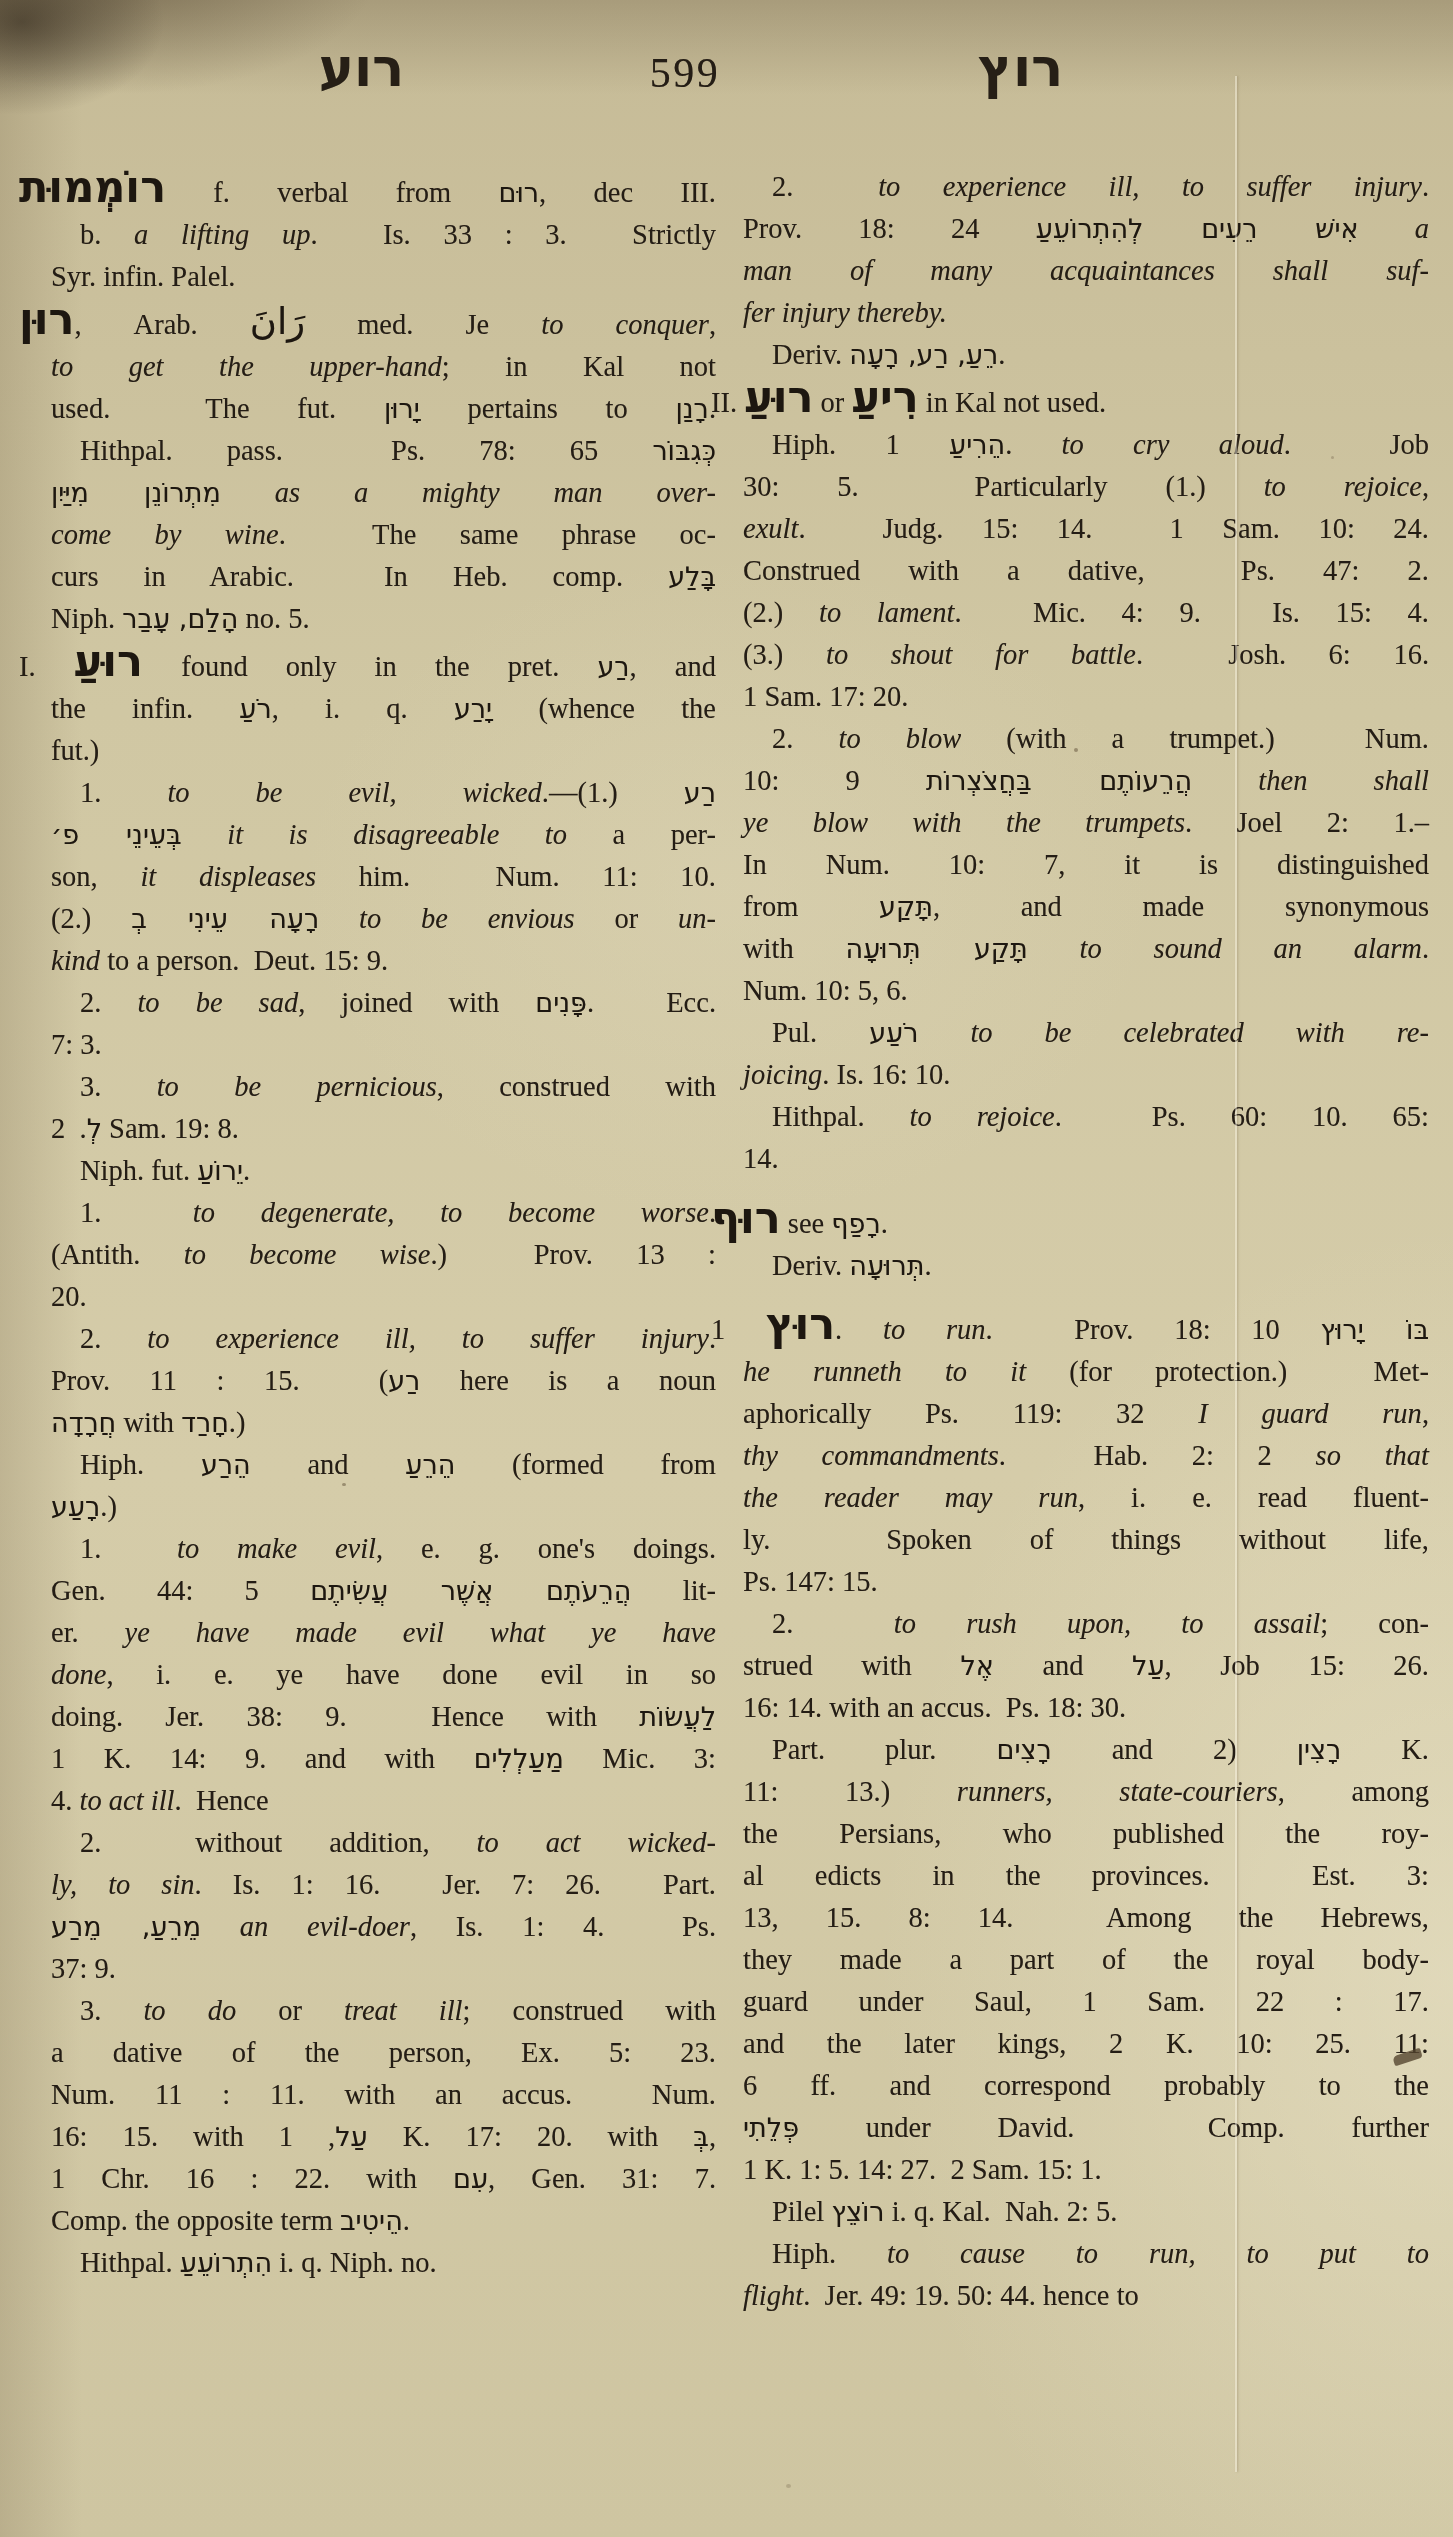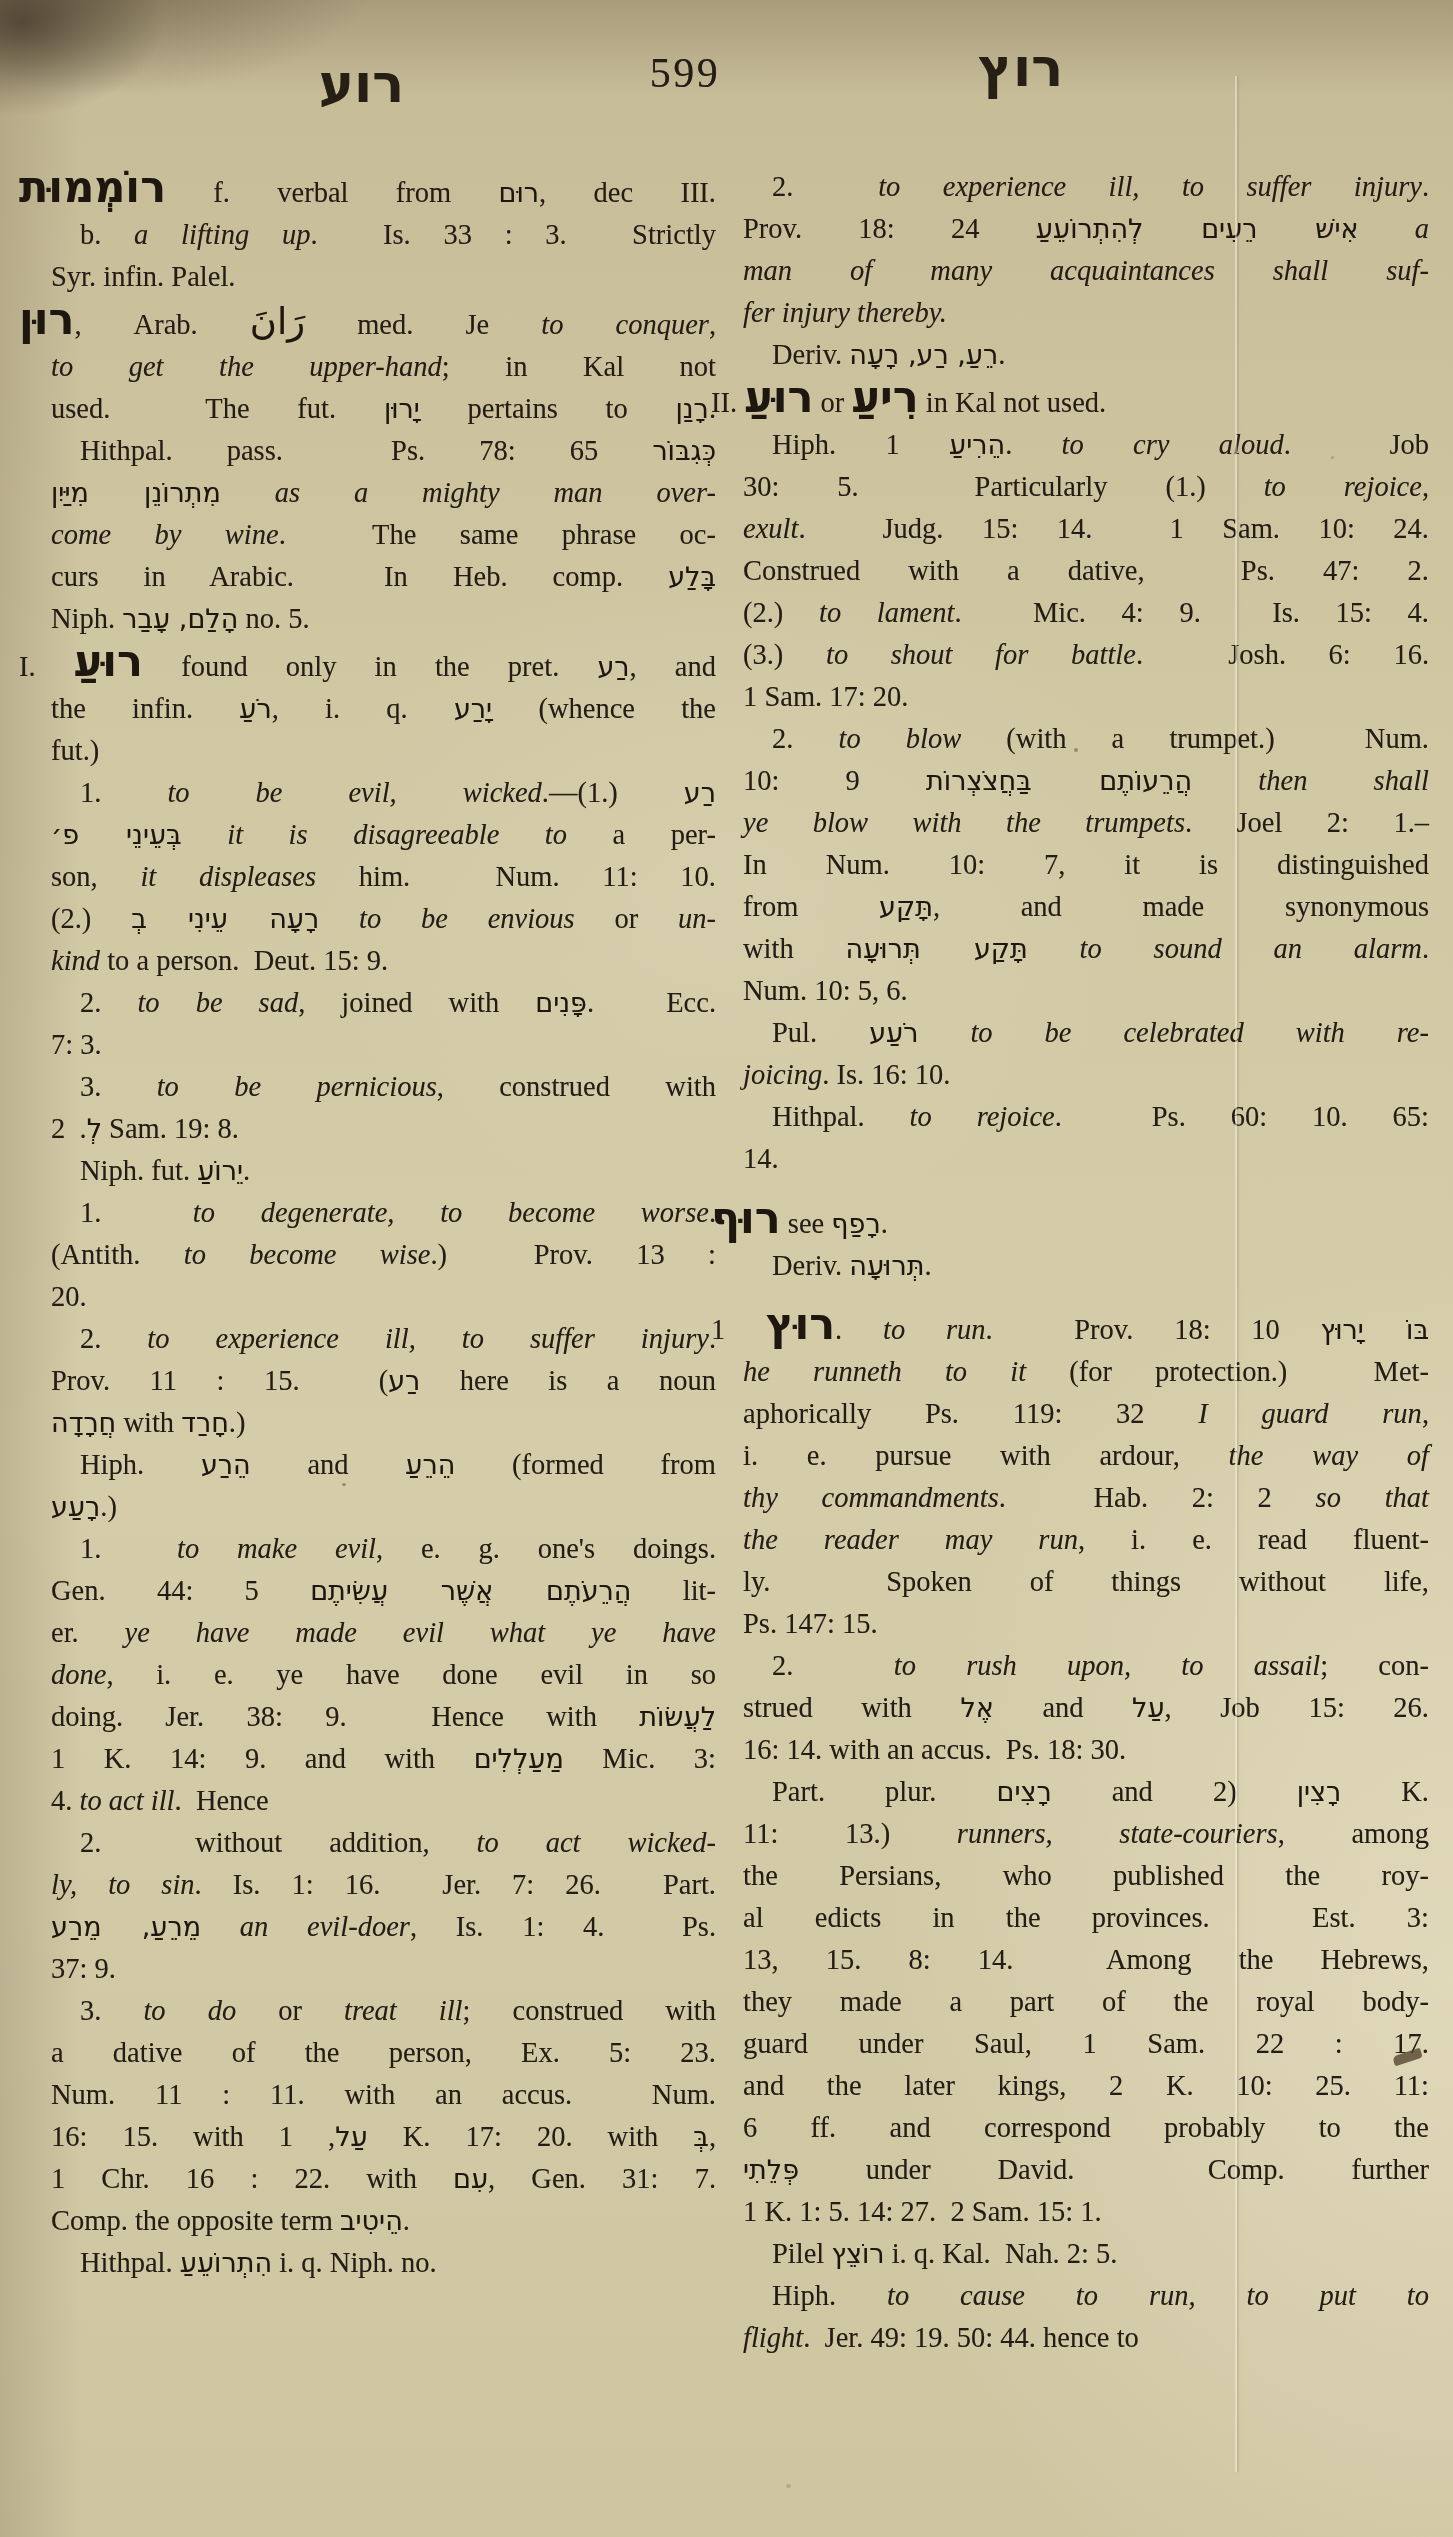--- a/index.html
+++ b/index.html
@@ -19,21 +19,21 @@
     font-family: "Liberation Serif", "DejaVu Serif", serif;
     color:#241d15;
   }
   .header-row { position:absolute; top:30px; left:0; width:100%; height:82px; }
   .catchword {
     position:absolute; top:0; width:165px; text-align:center;
     font-family:"DejaVu Sans", sans-serif; font-weight:bold;
     font-size:53px; line-height:76px; color:#261f16;
     text-shadow:0 0 0.6px rgba(40,30,20,0.45);
   }
-  .cw-left  { left:279px;margin-top:16px; }
+  .cw-left  { left:279px; }
   .cw-right { left:938px; }
   .pageno {
     position:absolute; top:5px; left:628px; width:114px; text-align:center;
     font-size:42px; line-height:76px; letter-spacing:2.5px;
     text-shadow:0 0 0.6px rgba(40,30,20,0.4);
   }
   .col {
     position:absolute; top:166px;
     text-align:justify;
     font-size:28.5px;
@@ -167,21 +167,20 @@
       <div class="line f"><span class="s-r">Num. 10: 5, 6.</span></div>
       <div class="line p"><span class="s-r">Pul. </span><span class="s-h">רֹעַע</span><span class="s-r"> </span><span class="s-i">to be celebrated with re-</span></div>
       <div class="line f"><span class="s-i">joicing</span><span class="s-r">. Is. 16: 10.</span></div>
       <div class="line p"><span class="s-r">Hithpal. </span><span class="s-i">to rejoice</span><span class="s-r">.  Ps. 60: 10. 65:</span></div>
       <div class="line f"><span class="s-r">14.</span></div>
       <div class="line o f g"><span class="s-H">רוּף</span><span class="s-r"> see </span><span class="s-h">רָפַף</span><span class="s-r">.</span></div>
       <div class="line p f"><span class="s-r">Deriv. </span><span class="s-h">תְּרוּעָה</span><span class="s-r">.</span></div>
       <div class="line o g"><span class="s-H">רוּץ</span><span class="s-r"> 1. </span><span class="s-i">to run</span><span class="s-r">.  Prov. 18: 10 </span><span class="s-h">בּוֹ יָרוּץ</span></div>
       <div class="line"><span class="s-i">he runneth to it</span><span class="s-r"> (for protection.)  Met-</span></div>
       <div class="line"><span class="s-r">aphorically Ps. 119: 32 </span><span class="s-i">I guard run</span><span class="s-r">,</span></div>
-      <div class="line"><span class="s-r">i. e. pursue with ardour, </span><span class="s-i">the way of</span></div>
       <div class="line"><span class="s-i">thy commandments</span><span class="s-r">.  Hab. 2: 2 </span><span class="s-i">so that</span></div>
       <div class="line"><span class="s-i">the reader may run</span><span class="s-r">, i. e. read fluent-</span></div>
       <div class="line"><span class="s-r">ly.  Spoken of things without life,</span></div>
       <div class="line f"><span class="s-r">Ps. 147: 15.</span></div>
       <div class="line p"><span class="s-r">2.  </span><span class="s-i">to rush upon, to assail</span><span class="s-r">; con-</span></div>
       <div class="line"><span class="s-r">strued with </span><span class="s-h">אֶל</span><span class="s-r"> and </span><span class="s-h">עַל</span><span class="s-r">, Job 15: 26.</span></div>
       <div class="line f"><span class="s-r">16: 14. with an accus.  Ps. 18: 30.</span></div>
       <div class="line p"><span class="s-r">Part. plur. </span><span class="s-h">רָצִים</span><span class="s-r"> and </span><span class="s-h">רָצִין</span><span class="s-r"> (2 K.</span></div>
       <div class="line"><span class="s-r">11: 13.) </span><span class="s-i">runners, state-couriers</span><span class="s-r">, among</span></div>
       <div class="line"><span class="s-r">the Persians, who published the roy-</span></div>

